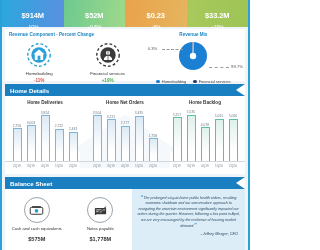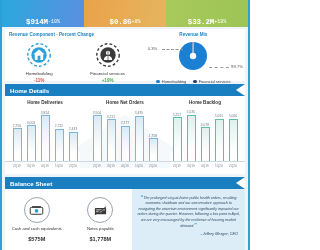--- a/index.html
+++ b/index.html
@@ -14,25 +14,24 @@
     width: 250px; height: 250px;
     background: #eef4f8;
     border-left: 2px solid #2a9fd8;
     border-right: 2px solid #2a9fd8;
   }
 
   
   .kpi-row { display: flex; width: 100%; height: 27px; }
   .kpi {
     flex: 1 1 25%;
-    display: flex; flex-direction: row;
+    display: flex; flex-direction: column;
     align-items: center; justify-content: center;
     color: #ffffff;
     padding-top: 16px;
-    font-family: Liberation Mono, monospace;
   }
   .kpi-value { font-size: 7.5px; font-weight: bold; letter-spacing: -0.1px; line-height: 10px; }
   .kpi-delta { font-size: 5px; line-height: 9px; margin-top: 2px; }
   .kpi-1 { background: linear-gradient(100deg,#2aa8dd 0%,#5b8fe0 100%); }
   .kpi-2 { background: linear-gradient(100deg,#6dc98f 0%,#9fd98a 100%); }
   .kpi-3 { background: linear-gradient(100deg,#eaa24a 0%,#e5b55e 100%); }
   .kpi-4 { background: linear-gradient(100deg,#a9c95c 0%,#9dc455 100%); }
 
   
   .panel { background: #ffffff; margin: 2px 3px 0 3px; position: relative; }
@@ -131,22 +130,26 @@
 </head>
 <body>
 
 <div id="page">
 
   <div class="kpi-row">
     <div class="kpi kpi-1">
       <div class="kpi-value">$914M</div>
       <div class="kpi-delta">-10%</div>
     </div>
+    <div class="kpi kpi-2">
+      <div class="kpi-value">$52M</div>
+      <div class="kpi-delta">+9.5%</div>
+    </div>
     <div class="kpi kpi-3">
-      <div class="kpi-value">$0.86</div>
+      <div class="kpi-value">$0.23</div>
       <div class="kpi-delta">+8%</div>
     </div>
     <div class="kpi kpi-4">
       <div class="kpi-value">$33.2M</div>
       <div class="kpi-delta">+19%</div>
     </div>
   </div>
 
   <div class="panel rev-wrap">
 

